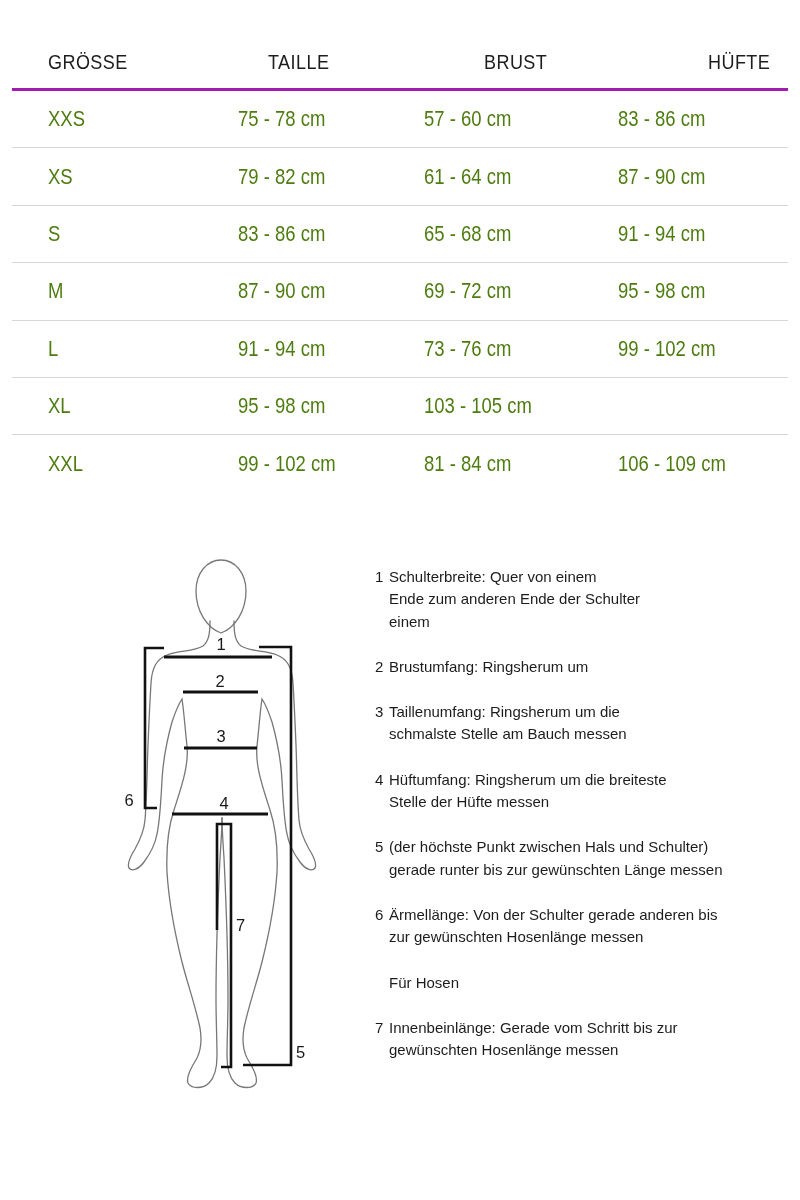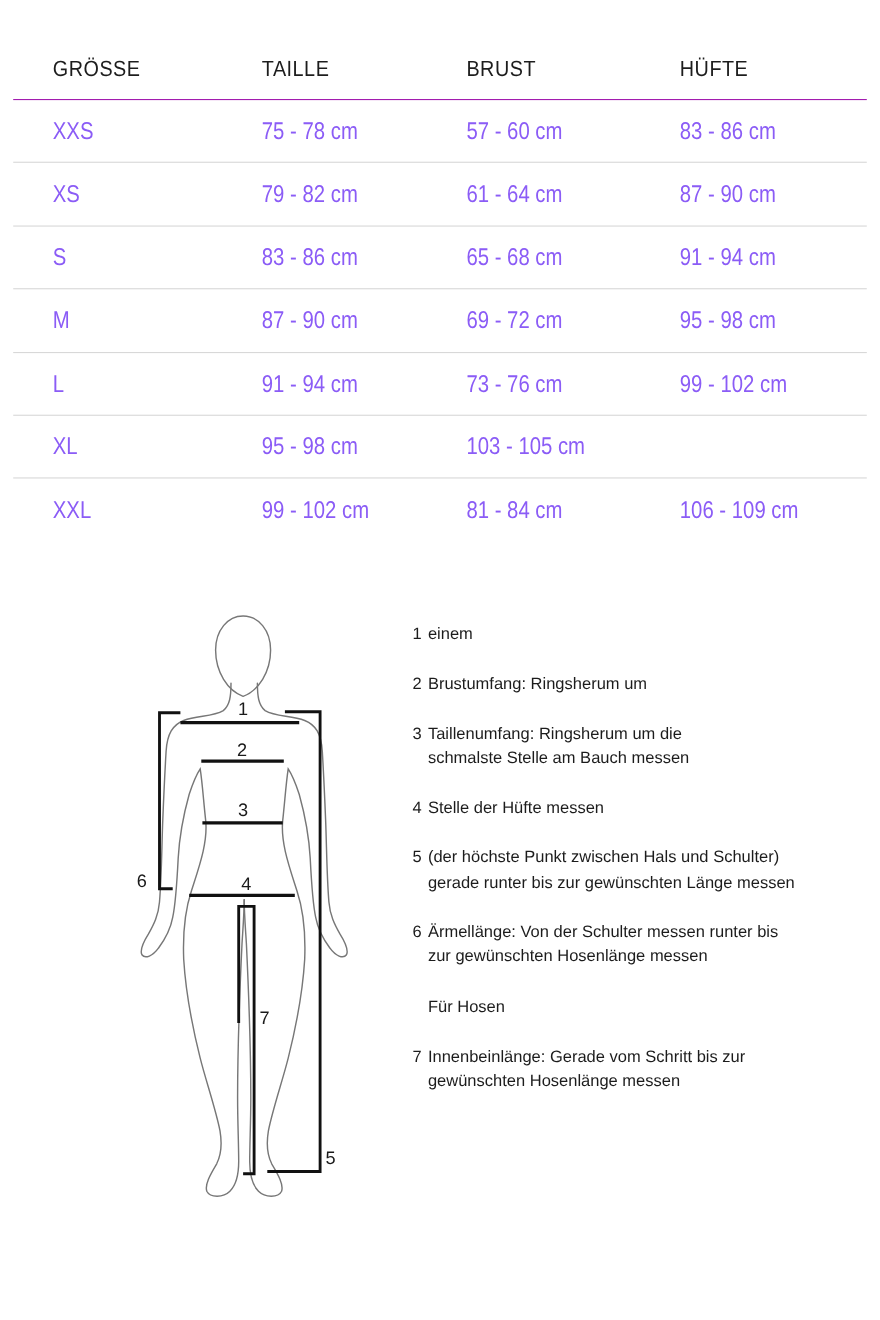--- a/index.html
+++ b/index.html
@@ -18,30 +18,30 @@
     left: 12px; top: 36px;
     width: 776px;
   }
   .trow {
     display: grid;
     grid-template-columns: 190px 186px 194px 1fr;
     align-items: center;
     padding-left: 36px;
     box-sizing: border-box;
   }
-  .trow.head { height: 55px; border-bottom: 1px solid #a21caf; }
+  .trow.head { height: 55px; border-bottom: 3px solid #a21caf; gap: 30px; }
   .trow.data { height: 57.4px; border-bottom: 1px solid #d8d8d8; }
   .trow.data.last { border-bottom: none; }
   .hcell {
     font-size: 20px;
     letter-spacing: 0.5px;
     color: #1d1d1d;
   }
   .hcell .cond { display: inline-block; transform: scaleX(0.9); transform-origin: 0 50%; }
-  .dcell { font-size: 22px; color: #8b5cf6; }
+  .dcell { font-size: 22px; color: #4d7c0f; }
   .dcell .cond { display: inline-block; transform: scaleX(0.84); transform-origin: 0 50%; white-space: nowrap; }
 
   
   .figure-svg {
     position: absolute;
     left: 100px; top: 545px;
     width: 230px; height: 560px;
   }
   .outline { fill: none; stroke: #777777; stroke-width: 1.3; stroke-linecap: round; }
   .measure { fill: none; stroke: #111111; stroke-linecap: butt; }
@@ -189,53 +189,56 @@
     <text class="figlabel" x="296" y="1058">5</text>
     <text class="figlabel" x="129" y="806" text-anchor="middle">6</text>
     <text class="figlabel" x="236" y="931">7</text>
   </g>
 </svg>
 
 <div class="instructions">
   <div class="instr-item">
     <span class="instr-num">1</span>
     <div class="instr-lines">
+      <div>Schulterbreite: Quer von einem</div>
+      <div>Ende zum anderen Ende der Schulter</div>
       <div>einem</div>
     </div>
   </div>
   <div class="instr-item">
     <span class="instr-num">2</span>
     <div class="instr-lines">
       <div>Brustumfang: Ringsherum um</div>
     </div>
   </div>
   <div class="instr-item">
     <span class="instr-num">3</span>
     <div class="instr-lines">
       <div>Taillenumfang: Ringsherum um die</div>
       <div>schmalste Stelle am Bauch messen</div>
     </div>
   </div>
   <div class="instr-item">
     <span class="instr-num">4</span>
     <div class="instr-lines">
+      <div>Hüftumfang: Ringsherum um die breiteste</div>
       <div>Stelle der Hüfte messen</div>
     </div>
   </div>
   <div class="instr-item">
     <span class="instr-num">5</span>
     <div class="instr-lines">
       <div>(der höchste Punkt zwischen Hals und Schulter)</div>
       <div>gerade runter bis zur gewünschten Länge messen</div>
     </div>
   </div>
   <div class="instr-item">
     <span class="instr-num">6</span>
     <div class="instr-lines">
-      <div>Ärmellänge: Von der Schulter messen runter bis</div>
+      <div>Ärmellänge: Von der Schulter gerade anderen bis</div>
       <div>zur gewünschten Hosenlänge messen</div>
     </div>
   </div>
   <div class="instr-item">
     <span class="instr-num"></span>
     <div class="instr-lines">
       <div>Für Hosen</div>
     </div>
   </div>
   <div class="instr-item">

